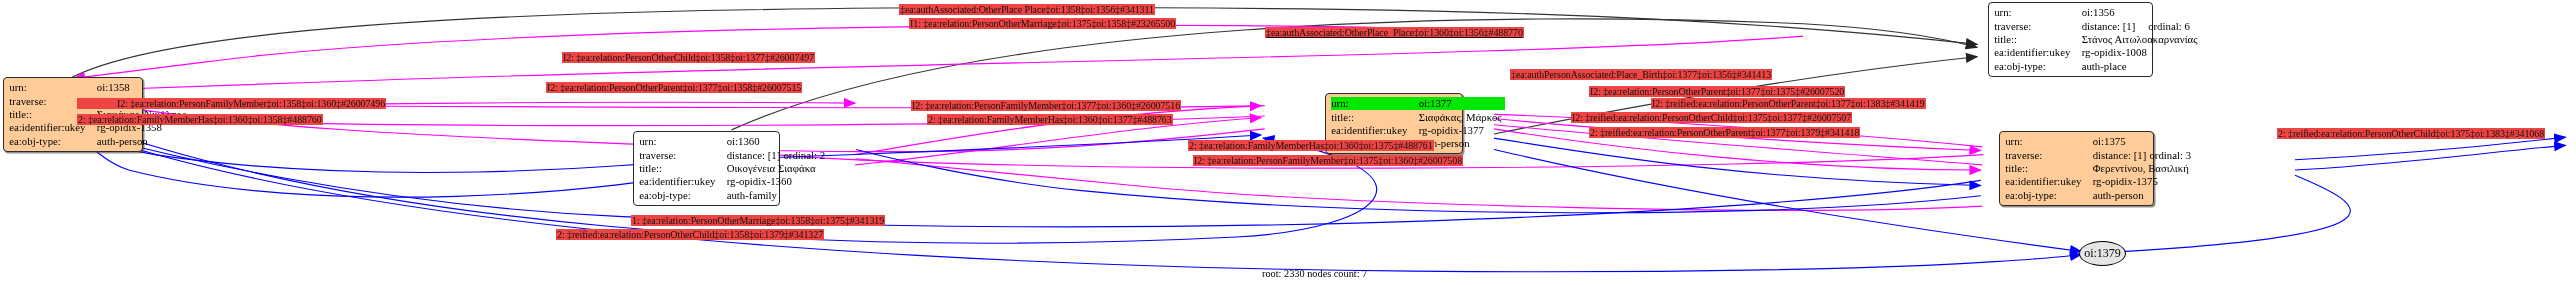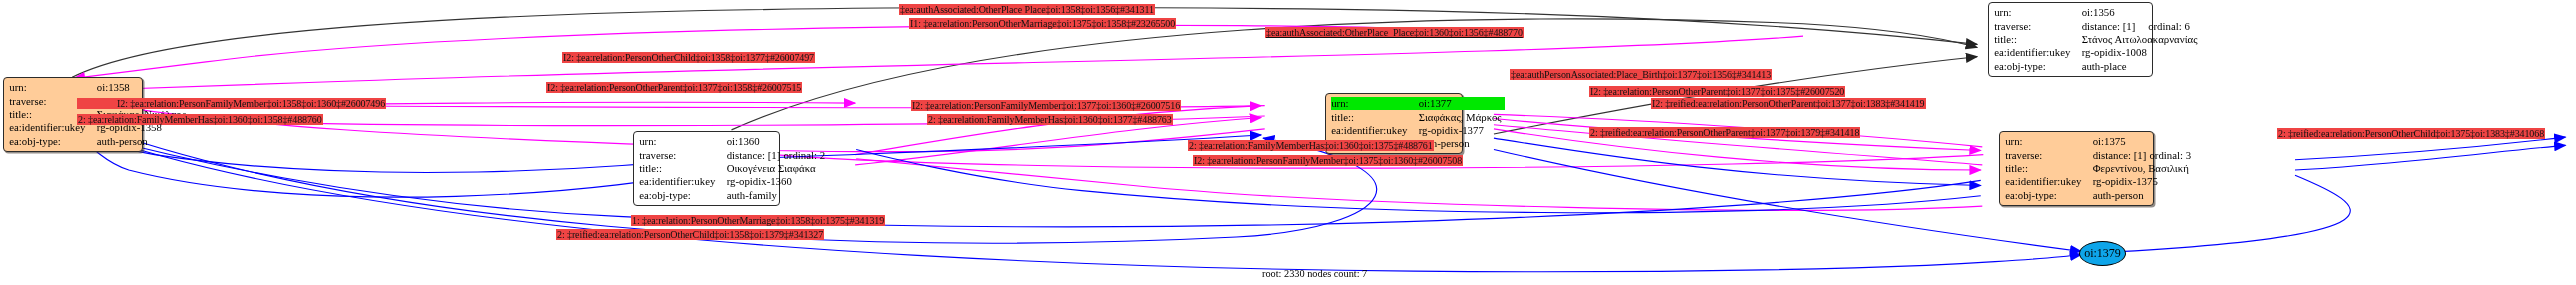--- a/index.html
+++ b/index.html
@@ -10,21 +10,21 @@
   .node{position:absolute;box-sizing:border-box;}
   .rec{border:1px solid #2b2b2b;border-radius:4px;background:#ffcc99;
        box-shadow:1.5px 1.5px 0 rgba(60,50,40,.55);padding:2.6px 5.2px 3.1px 5.2px;}
   .rec.plain{background:#ffffff;box-shadow:none;}
   table.attrs{border-collapse:collapse;font-size:10.8px;line-height:1.15;color:#000;}
   table.attrs td{padding:0.5px 3.1px 0.5px 0;white-space:nowrap;vertical-align:top;}
   table.attrs td.k{padding-right:11.3px;}
   table.attrs tr.hl td{background:#00e800;}
   td.sub{padding-right:17.5px;}
 
-  .ell{border-radius:50%;background:#0ea5e9;border:1.5px solid #000;
+  .ell{border-radius:50%;background:#e5e5e5;border:1.5px solid #000;
        display:flex;align-items:center;justify-content:center;font-size:12px;color:#000;}
 
   .elabel{position:absolute;font-size:10px;color:#111;white-space:nowrap;
           background:#ef4444;padding:0 1px;letter-spacing:-0.1px;}
   .caption{position:absolute;font-size:10.3px;color:#000;white-space:nowrap;}
 </style>
 </head>
 <body>
 
 <div id="stage">
@@ -226,20 +226,21 @@
   <div class="elabel" style="left:1265px;top:27px;text-decoration:underline;">‡ea:authAssociated:OtherPlace_Place‡oi:1360‡oi:1356‡#488770</div>
   <div class="elabel" style="left:562px;top:52px;">I2: ‡ea:relation:PersonOtherChild‡oi:1358‡oi:1377‡#26007497</div>
   <div class="elabel" style="left:1510px;top:69px;">‡ea:authPersonAssociated:Place_Birth‡oi:1377‡oi:1356‡#341413</div>
   <div class="elabel" style="left:1651px;top:98px;">I2: ‡reified:ea:relation:PersonOtherParent‡oi:1377‡oi:1383‡#341419</div>
   <div class="elabel" style="left:546px;top:82px;">I2: ‡ea:relation:PersonOtherParent‡oi:1377‡oi:1358‡#26007515</div>
   <div class="elabel" style="left:77px;top:98px;padding-left:40px;">I2: ‡ea:relation:PersonFamilyMember‡oi:1358‡oi:1360‡#26007496</div>
   <div class="elabel" style="left:911px;top:100px;">I2: ‡ea:relation:PersonFamilyMember‡oi:1377‡oi:1360‡#26007516</div>
   <div class="elabel" style="left:1589px;top:86px;">I2: ‡ea:relation:PersonOtherParent‡oi:1377‡oi:1375‡#26007520</div>
   <div class="elabel" style="left:77px;top:114px;">2: ‡ea:relation:FamilyMemberHas‡oi:1360‡oi:1358‡#488760</div>
   <div class="elabel" style="left:911px;top:114px;margin-left:16px;">2: ‡ea:relation:FamilyMemberHas‡oi:1360‡oi:1377‡#488763</div>
+  <div class="elabel" style="left:1571px;top:112px;">I2: ‡reified:ea:relation:PersonOtherChild‡oi:1375‡oi:1377‡#26007507</div>
   <div class="elabel" style="left:1589px;top:127px;">2: ‡reified:ea:relation:PersonOtherParent‡oi:1377‡oi:1379‡#341418</div>
   <div class="elabel" style="left:2277px;top:128px;text-align:right;">2: ‡reified:ea:relation:PersonOtherChild‡oi:1375‡oi:1383‡#341068</div>
   <div class="elabel" style="left:1188px;top:140px;">2: ‡ea:relation:FamilyMemberHas‡oi:1360‡oi:1375‡#488761</div>
   <div class="elabel" style="left:1193px;top:155px;">I2: ‡ea:relation:PersonFamilyMember‡oi:1375‡oi:1360‡#26007508</div>
   <div class="elabel" style="left:631px;top:215px;">1: ‡ea:relation:PersonOtherMarriage‡oi:1358‡oi:1375‡#341319</div>
   <div class="elabel" style="left:556px;top:229px;">2: ‡reified:ea:relation:PersonOtherChild‡oi:1358‡oi:1379‡#341327</div>
 
   <div class="caption" style="left:1262px;top:268px;">root: 2330 nodes count: 7</div>
 </div>
 

